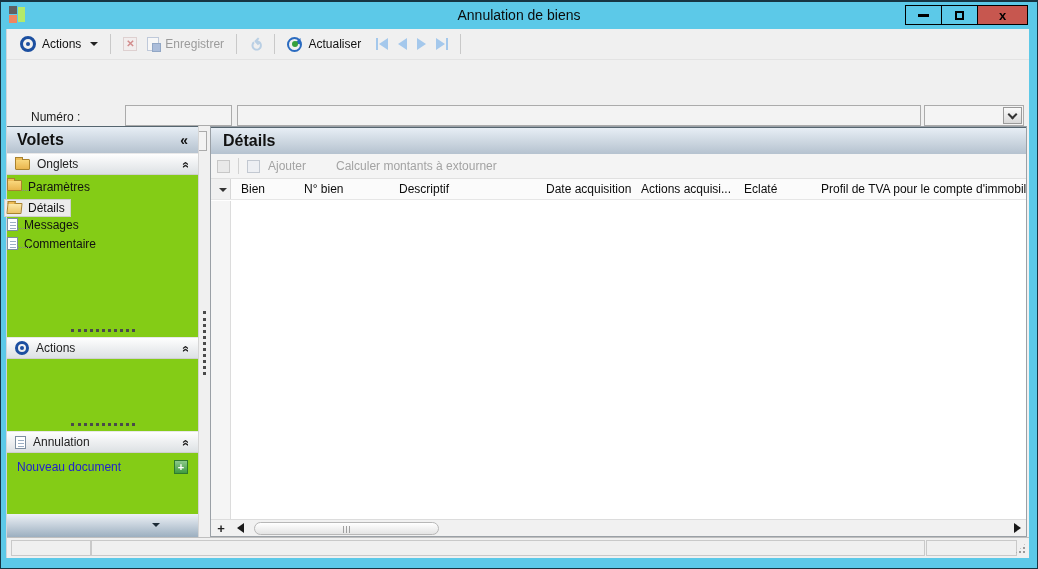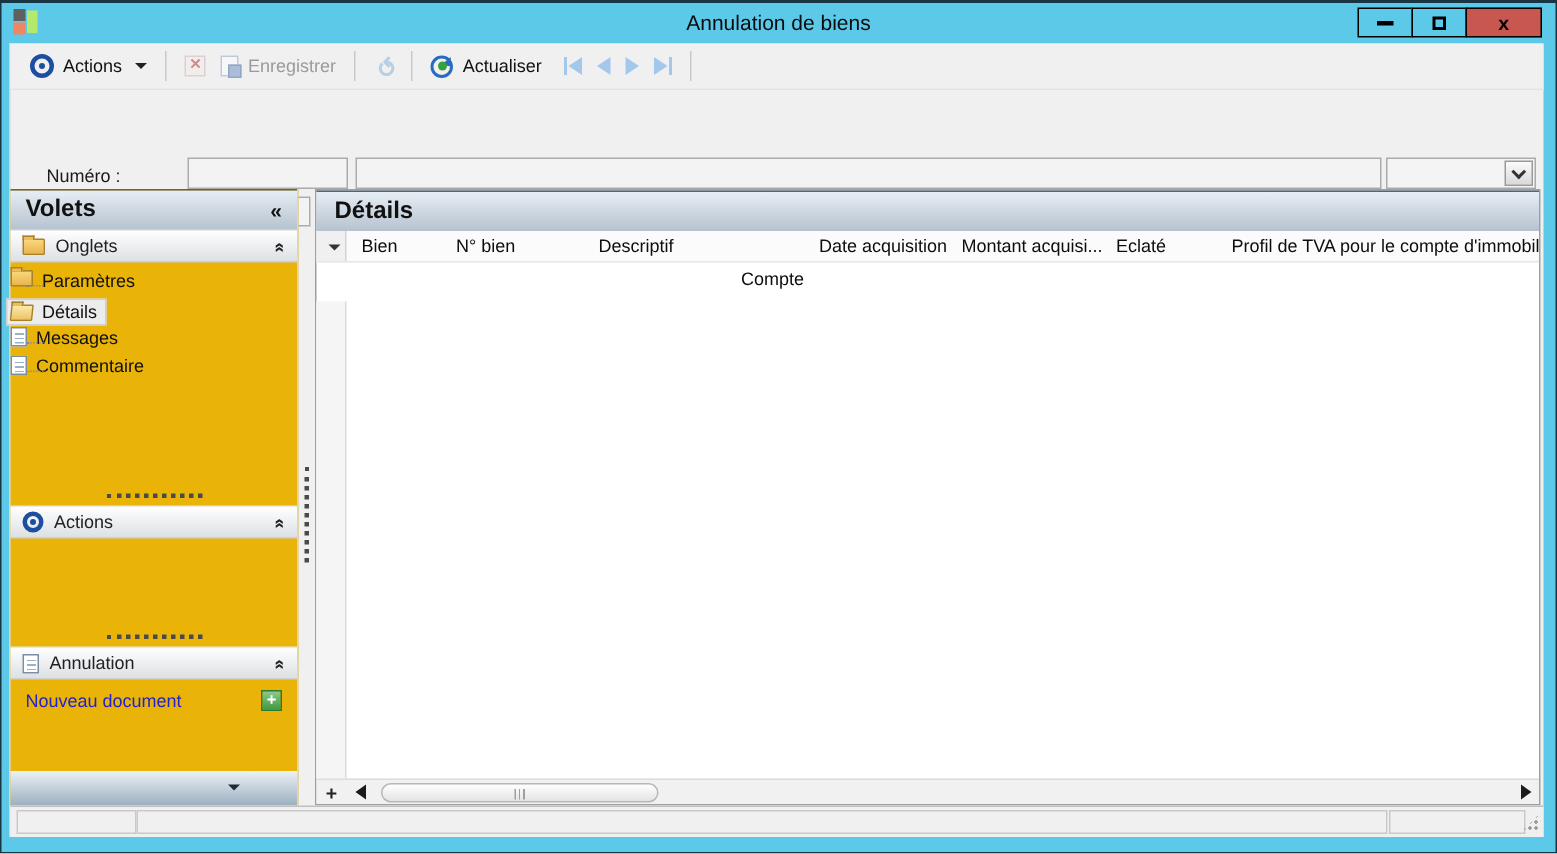--- a/index.html
+++ b/index.html
@@ -60,21 +60,21 @@
                display:flex; align-items:center; justify-content:center; }
   .combo-btn .v { width:7px; height:7px; border-left:2px solid #333; border-bottom:2px solid #333; transform:rotate(-45deg); margin-top:-3px; }
   .datefield { position:absolute; height:20px; background:#f3f3f3; border:1px solid #ababab;
                color:#8a8a8a; font-size:12px; padding:3px 0 0 4px; }
   .calbtn { position:absolute; width:18px; height:18px; background:#f1f1f1; border:1px solid #8d8d8d; }
   .calbtn::before { content:""; position:absolute; left:1px; right:1px; top:1px; height:3px; background:#cc4a33; }
   .calbtn span { position:absolute; left:0; right:0; top:5px; text-align:center; font-size:9px; font-weight:bold; color:#333; }
   
   .main { position:absolute; left:0; right:0; top:97px; bottom:21px; }
   
-  .sidebar { position:absolute; left:0; top:0; bottom:0; width:192px; background:#eab308; border-right:1px solid #d5d5d5; }
+  .sidebar { position:absolute; left:0; top:0; bottom:0; width:192px; background:#84cc16; border-right:1px solid #d5d5d5; }
   .panel-header { height:27px; background:linear-gradient(#e7eef5,#b5c2cf); border-top:1px solid #55656f;
                   display:flex; align-items:center; justify-content:space-between; padding:0 10px; }
   .panel-header .ttl { font-size:16px; font-weight:bold; color:#111; }
   .chev-left { font-size:14px; font-weight:bold; color:#111; }
   .sect-header { height:22px; background:linear-gradient(#fefefe,#dde1e4); border-top:1px solid #e8e8e8; border-bottom:1px solid #cfcfcf;
                  display:flex; align-items:center; padding:0 8px; gap:7px; position:relative; }
   .sect-header .lbl { font-size:12px; color:#222; }
   .chev-upup { position:absolute; right:9px; top:4px; font-size:12px; font-weight:bold; color:#222; transform:rotate(-90deg); }
   .folder { width:15px; height:11px; background:linear-gradient(#f9d77c,#e9b54e); border:1px solid #a9822e; border-radius:1px; position:relative; }
   .folder::before { content:""; position:absolute; top:-3px; left:-1px; width:6px; height:2px; background:#edbd58; border:1px solid #a9822e; border-bottom:none; }
@@ -294,31 +294,38 @@
 
       <div class="side-vsplit">
           <i></i>
         </div>
 
       <div class="gridpanel">
         <div class="panel-header">
           <span class="ttl">Détails</span>
         </div>
 
+        <div class="grid-toolbar">
+          <span class="gicon"></span>
+          <span class="gt-sep"></span>
+          <span class="gicon pg"></span>
+          <span class="gt-label">Ajouter</span>
+          <span class="gt-label" style="margin-left:22px;">Calculer montants à extourner</span>
+        </div>
 
         <div class="colheader">
           <span class="gutter-h">
               <span class="caret-down"></span>
             </span>
           <span class="colcell c-bien">Bien</span>
           <span class="colcell c-nbien">N° bien</span>
           <span class="colcell c-desc">Descriptif</span>
           <span class="colcell c-compte">Compte</span>
           <span class="colcell c-date">Date acquisition</span>
-          <span class="colcell c-montant">Montant acquisi...</span>
+          <span class="colcell c-montant">Actions acquisi...</span>
           <span class="colcell c-eclate">Eclaté</span>
           <span class="colcell c-profil">Profil de TVA pour le compte d'immobilis</span>
         </div>
 
         <div class="gridbody">
           <div class="gutter-col"></div>
         </div>
 
         <div class="hscroll-row">
           <span class="addrow-btn">+</span>

